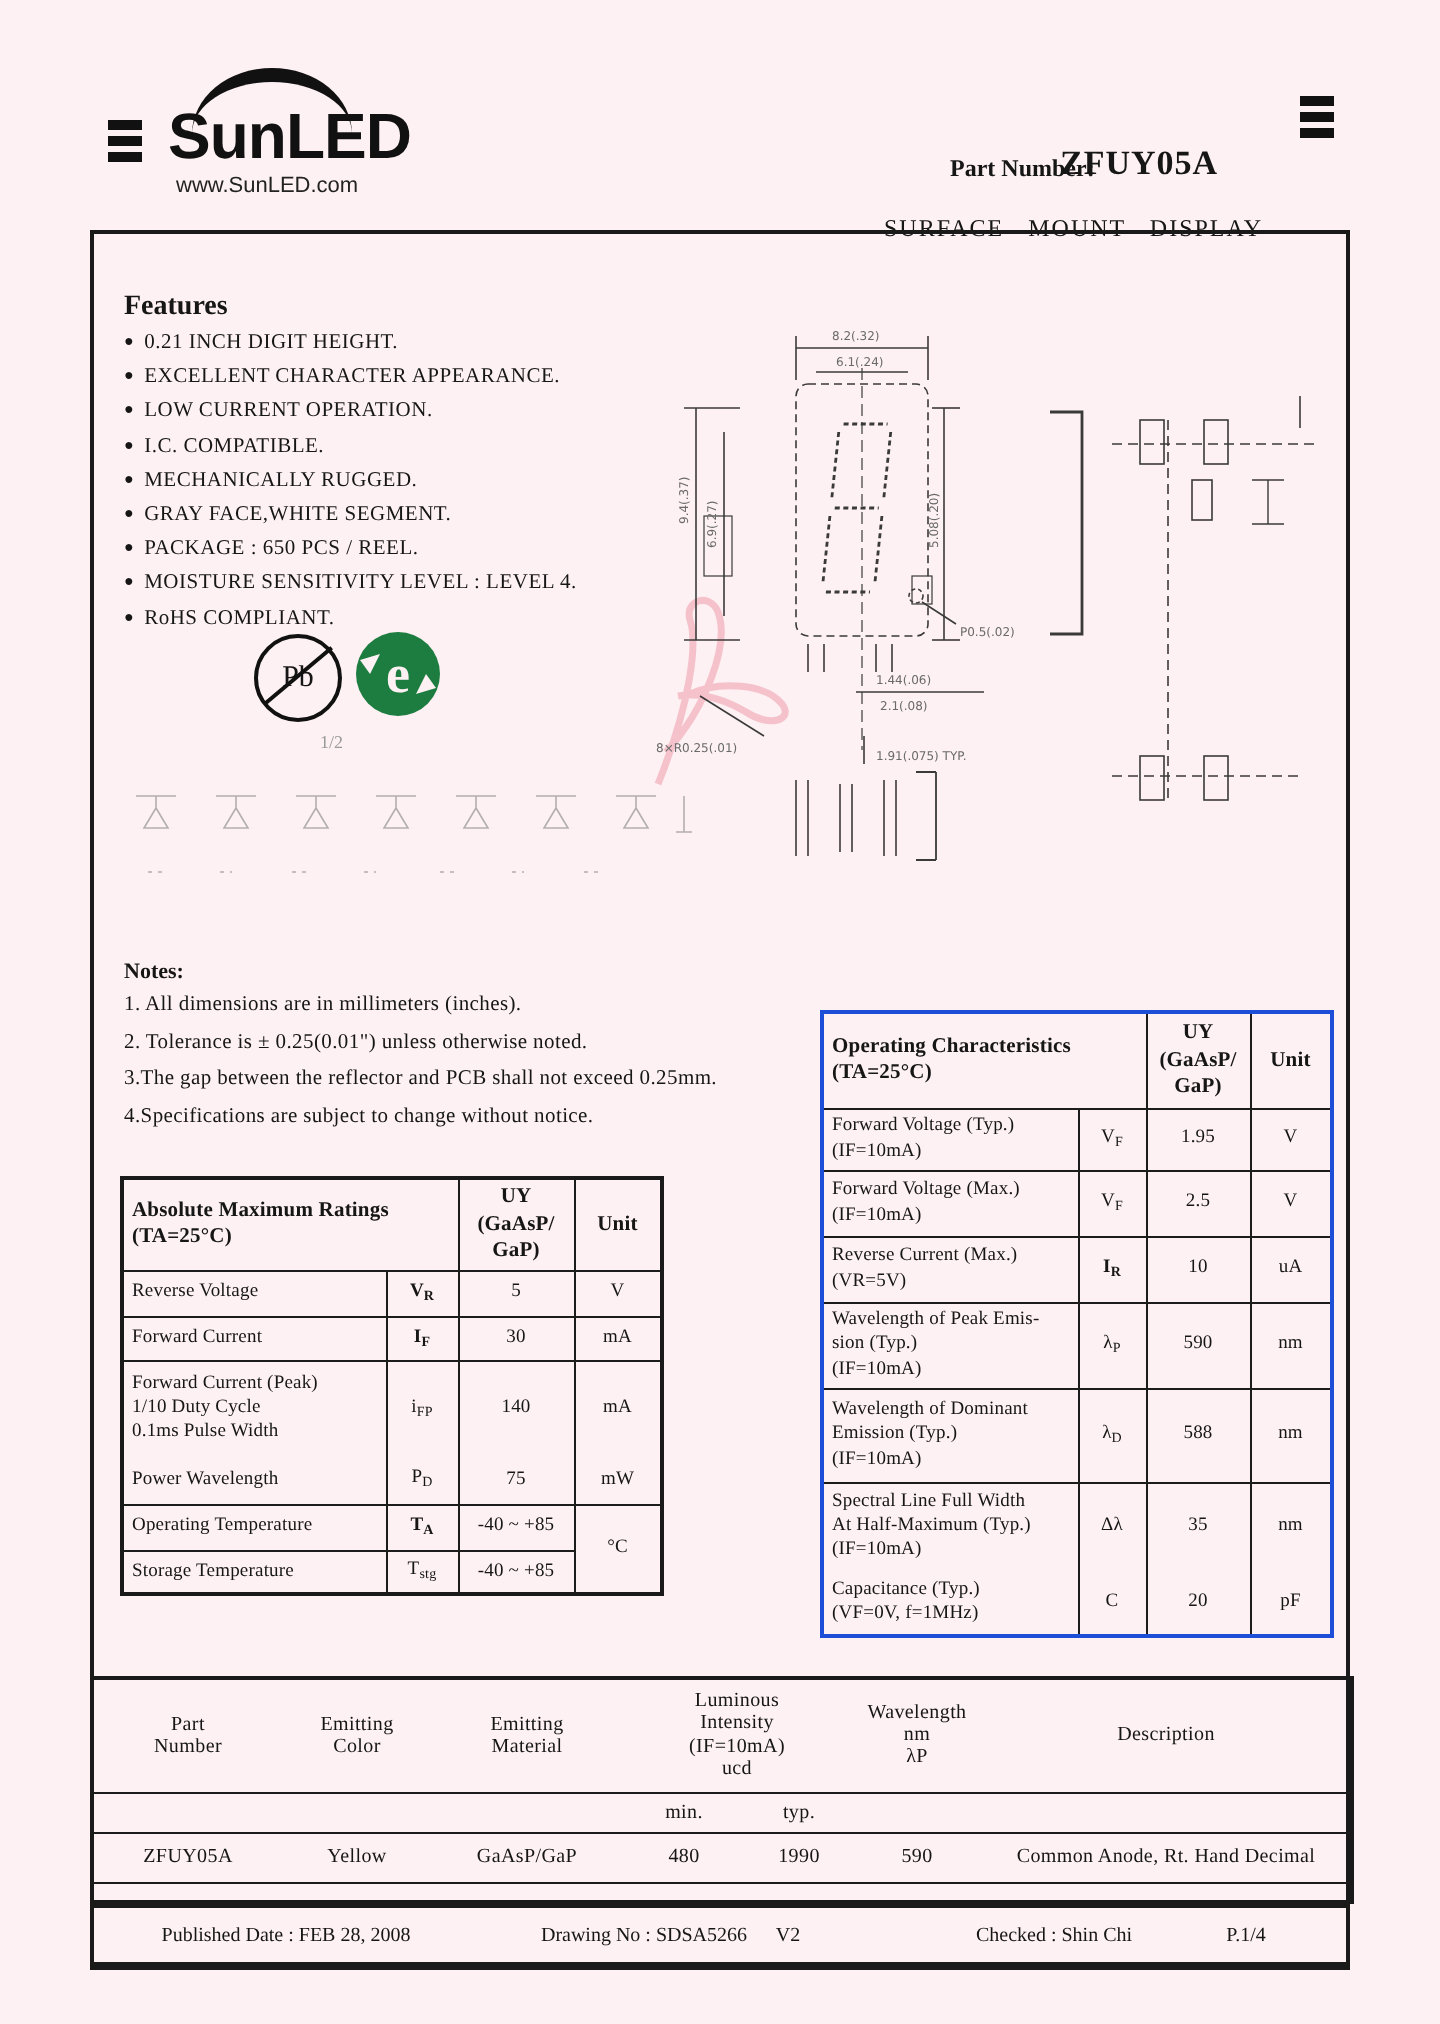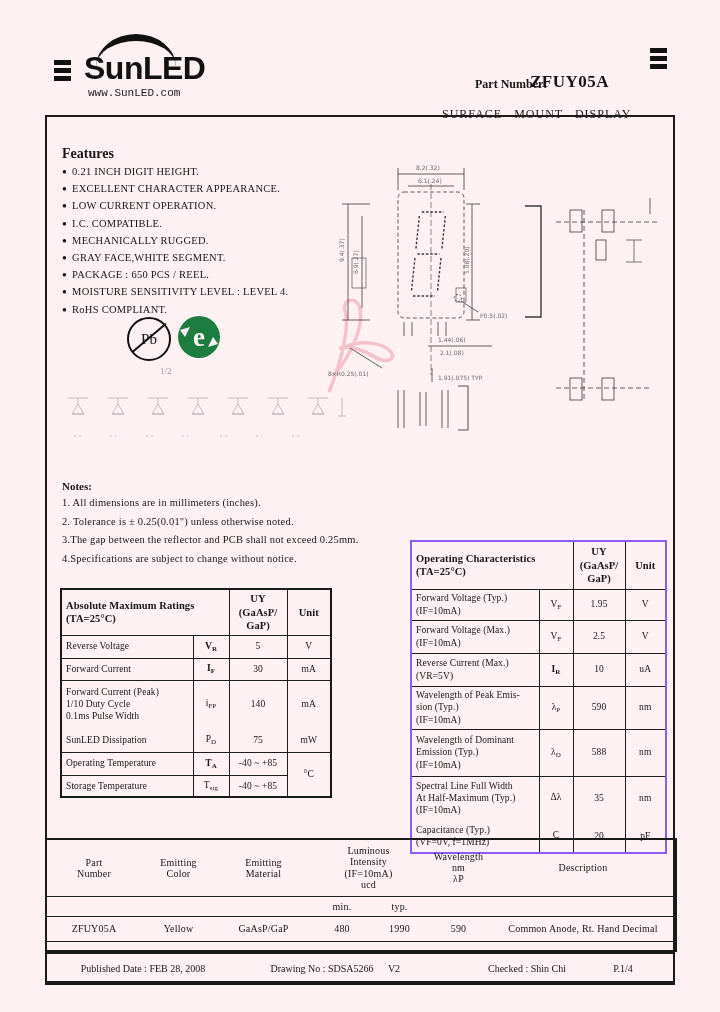--- a/index.html
+++ b/index.html
@@ -6,21 +6,21 @@
   .page{position:relative;width:720px;height:1012px;background:#fdf1f3;
         font-family:"Liberation Serif",serif;color:#161616;overflow:hidden;}
   .abs{position:absolute;}
 
   
   .regmark div{width:17px;height:4.5px;background:#111;margin-bottom:3.5px;}
   .logo-arc{width:80px;height:26px;border-top:7px solid #111;
             border-radius:50% 50% 0 0/100% 100% 0 0;}
   .logo-text{font-family:"Liberation Sans",sans-serif;font-weight:700;
              font-size:32px;letter-spacing:-.5px;color:#111;}
-  .logo-site{font-family:Liberation Mono, monospace;font-size:11px;color:#222;}
+  .logo-site{font-family:Liberation Sans, sans-serif;font-size:11px;color:#222;}
   .pn-label{font-weight:700;font-size:12px;margin-left:20px;}
   .pn-value{font-weight:700;font-size:17px;letter-spacing:.5px;}
   .subtitle{font-size:12px;letter-spacing:1px;word-spacing:8px;}
 
   .mainbox{left:45px;top:115px;width:626px;height:866px;border:2px solid #1a1a1a;}
 
   
   .feat-title{font-weight:700;font-size:14px;}
   .feat-item{font-size:10.5px;letter-spacing:.25px;height:17.2px;white-space:nowrap;}
   .feat-item .bullet{font-size:8px;vertical-align:1px;margin-right:5px;}
@@ -248,40 +248,40 @@
     </tr>
     <tr style="height:48px">
       <td class="pre nobb">Forward Current (Peak)
 1/10 Duty Cycle
 0.1ms Pulse Width</td>
       <td class="nobl nobb ctr sym"><span>i</span><span class="sub">FP</span></td>
       <td class="ctr nobb">140</td>
       <td class="ctr nobb">mA</td>
     </tr>
     <tr style="height:24px">
-      <td class="nobt">SunLED Dissipation</td>
+      <td class="nobt">Power Wavelength</td>
       <td class="nobl nobt ctr sym"><span>P</span><span class="sub">D</span></td>
       <td class="ctr nobt">75</td>
       <td class="ctr nobt">mW</td>
     </tr>
     <tr style="height:23px">
       <td>Operating Temperature</td>
       <td class="nobl ctr sym"><b><span>T</span><span class="sub">A</span></b></td>
       <td class="ctr">-40 ~ +85</td>
       <td class="ctr" rowspan="2">°C</td>
     </tr>
     <tr style="height:22px">
       <td>Storage Temperature</td>
       <td class="nobl ctr sym"><span>T</span><span class="sub">stg</span></td>
       <td class="ctr">-40 ~ +85</td>
     </tr>
   </tbody>
     </table>
 
-  <table class="t abs" style="left:410px;top:540px;width:255px;border:2px solid #8b5cf6;">
+  <table class="t abs" style="left:410px;top:505px;width:255px;border:2px solid #1d4ed8;">
     <colgroup>
         <col style="width:128px">
         <col style="width:34px">
         <col style="width:52px">
         <col style="width:41px">
       </colgroup>
     <tbody>
         <tr style="height:48px">
       <td colspan="2" class="hd pre">Operating Characteristics
 (TA=25°C)</td>

